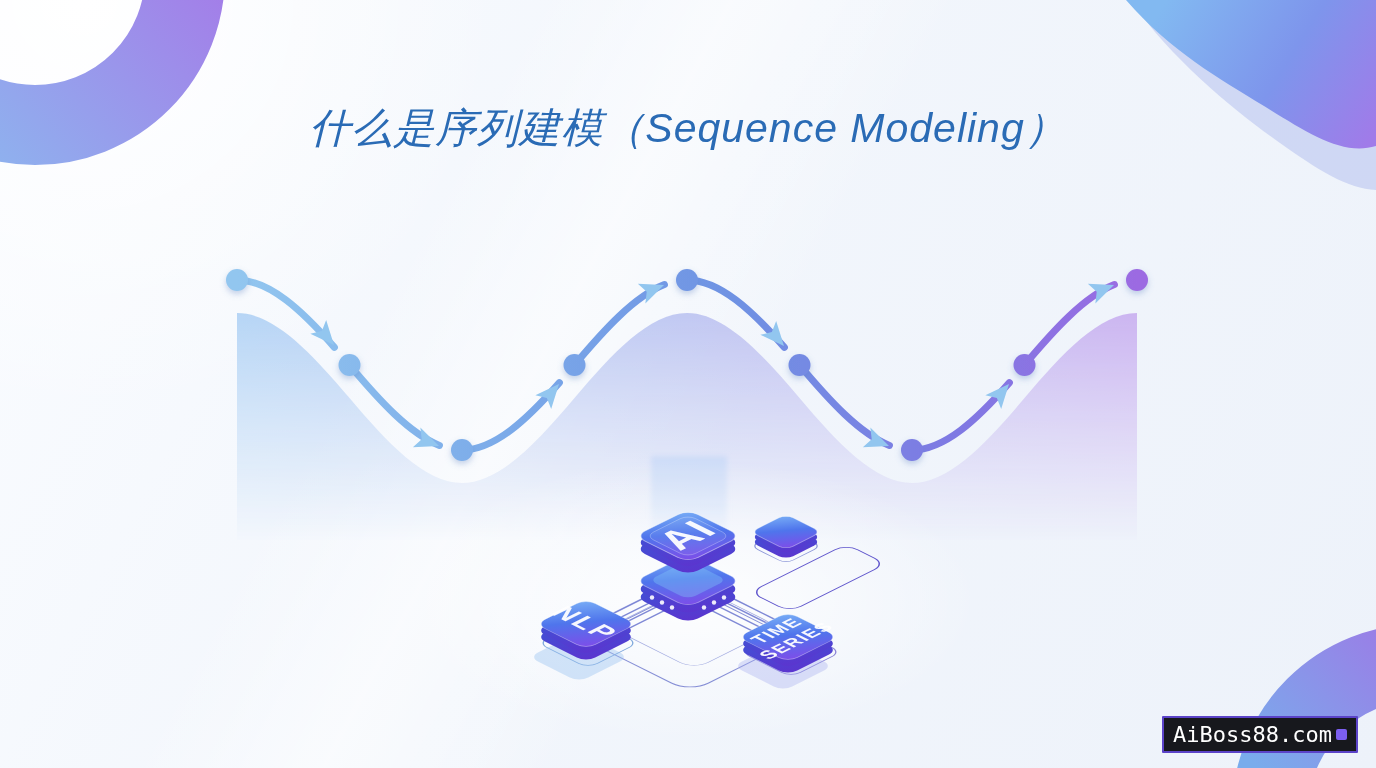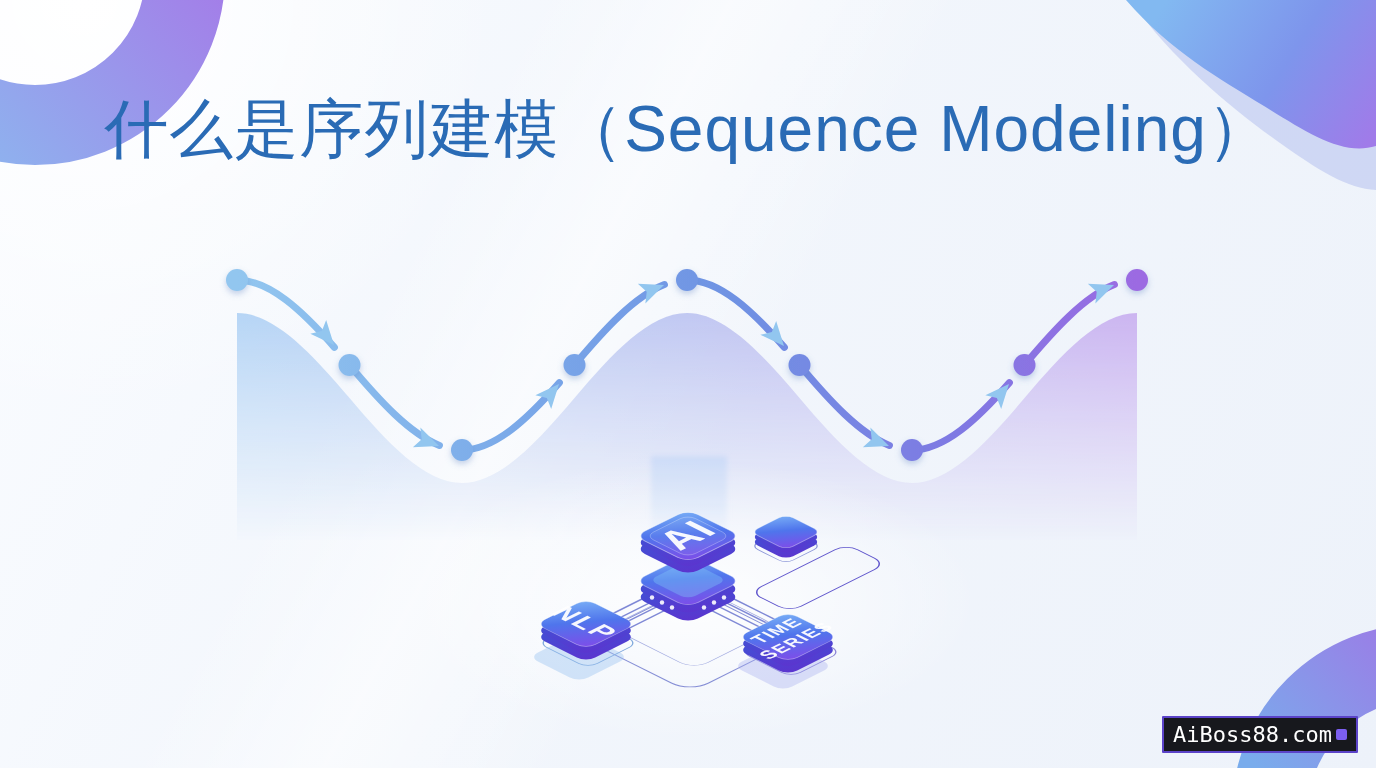--- a/index.html
+++ b/index.html
@@ -10,21 +10,21 @@
       radial-gradient(circle at 6% 0%, #ffffff 0%, rgba(255,255,255,0) 28%),
       linear-gradient(118deg,#fafcff 0%,#f2f6fc 45%,#edf2fa 100%);
   }
   .streak{
     position:absolute;inset:0;pointer-events:none;
     background:linear-gradient(118deg, rgba(255,255,255,0) 30%, rgba(255,255,255,0.55) 41%, rgba(255,255,255,0) 54%);
   }
   .layer{position:absolute;top:0;left:0;width:1376px;height:768px;pointer-events:none;}
   .header{position:absolute;top:94px;left:0;width:100%;text-align:center;z-index:5;}
   .title{
-    margin:0;font-size:64px;font-weight:500;color:#2A6BB5;letter-spacing:1px;line-height:1.1;
+    margin:12px;font-size:41px;font-weight:500;color:#2A6BB5;letter-spacing:1px;line-height:1.1;font-style:italic;
   }
   .subtitle{
     margin:14px 0 0 0;font-size:22px;font-weight:400;color:#54585E;letter-spacing:0.5px;
   }
   .watermark{
     position:absolute;left:1162px;top:716px;width:196px;height:37px;box-sizing:border-box;
     background:#17181D;border:2px solid #5B43C8;border-radius:1px;
     display:flex;align-items:center;padding:0 9px;z-index:10;
   }
   .wm-text{color:#ffffff;font-family:"DejaVu Sans Mono",monospace;font-size:22px;line-height:1;white-space:nowrap;}

